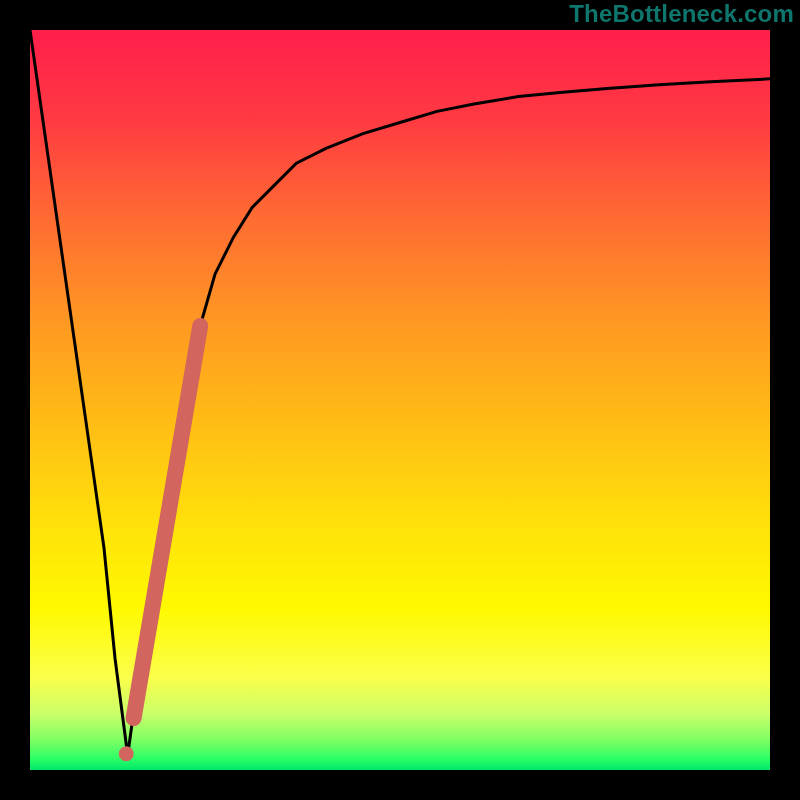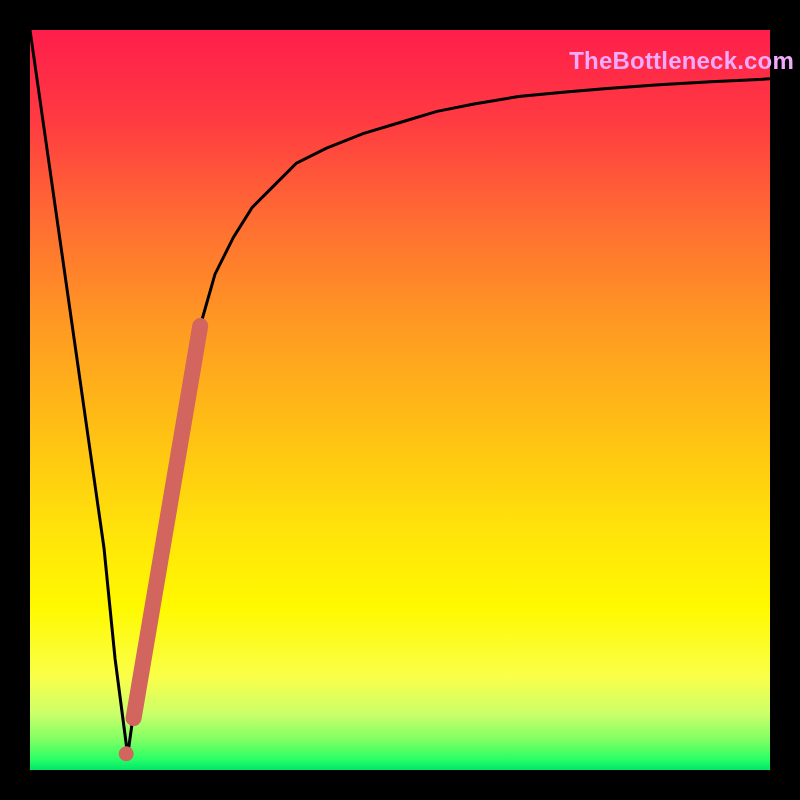--- a/index.html
+++ b/index.html
@@ -13,26 +13,25 @@
   .frame {
     width: 800px;
     height: 800px;
     background: #000;
     position: relative;
   }
   .watermark {
     position: absolute;
     top: 0;
     right: 6px;
-    color: #f0abfc;
+    color: #0f766e;
     font-size: 24px;
     font-weight: 600;
     letter-spacing: 0.2px;
     z-index: 20;
-    margin-top: 47px;
   }
   svg {
     display: block;
   }
 </style>
 </head>
 <body>
 
 <div class="frame">
   <div class="watermark">TheBottleneck.com</div>

